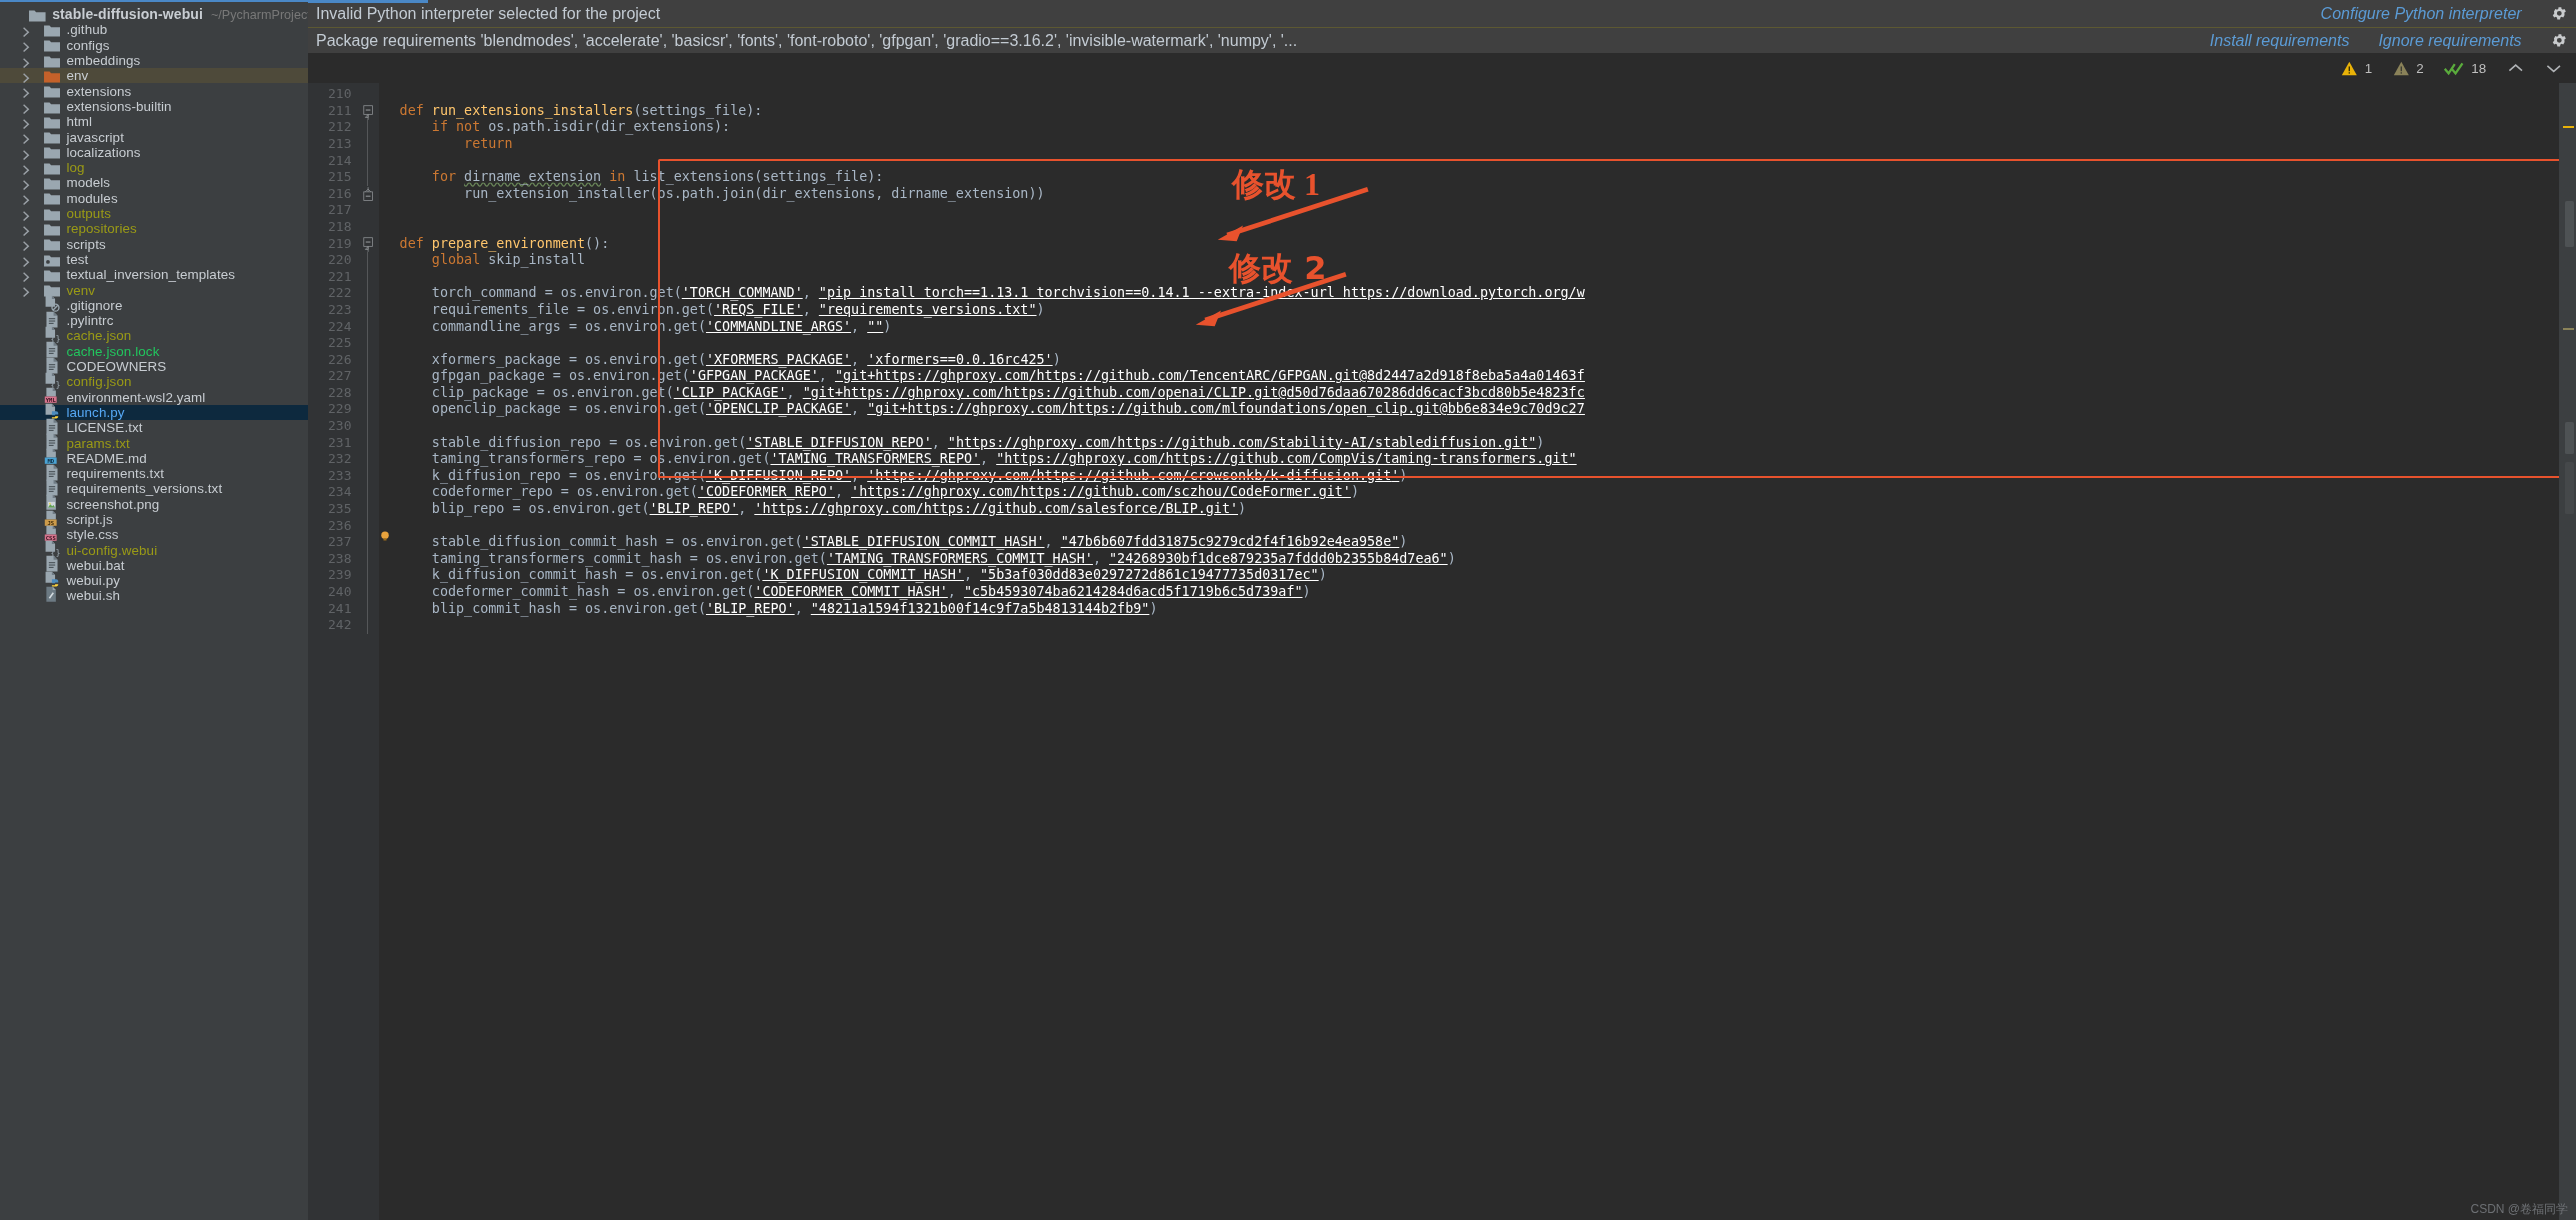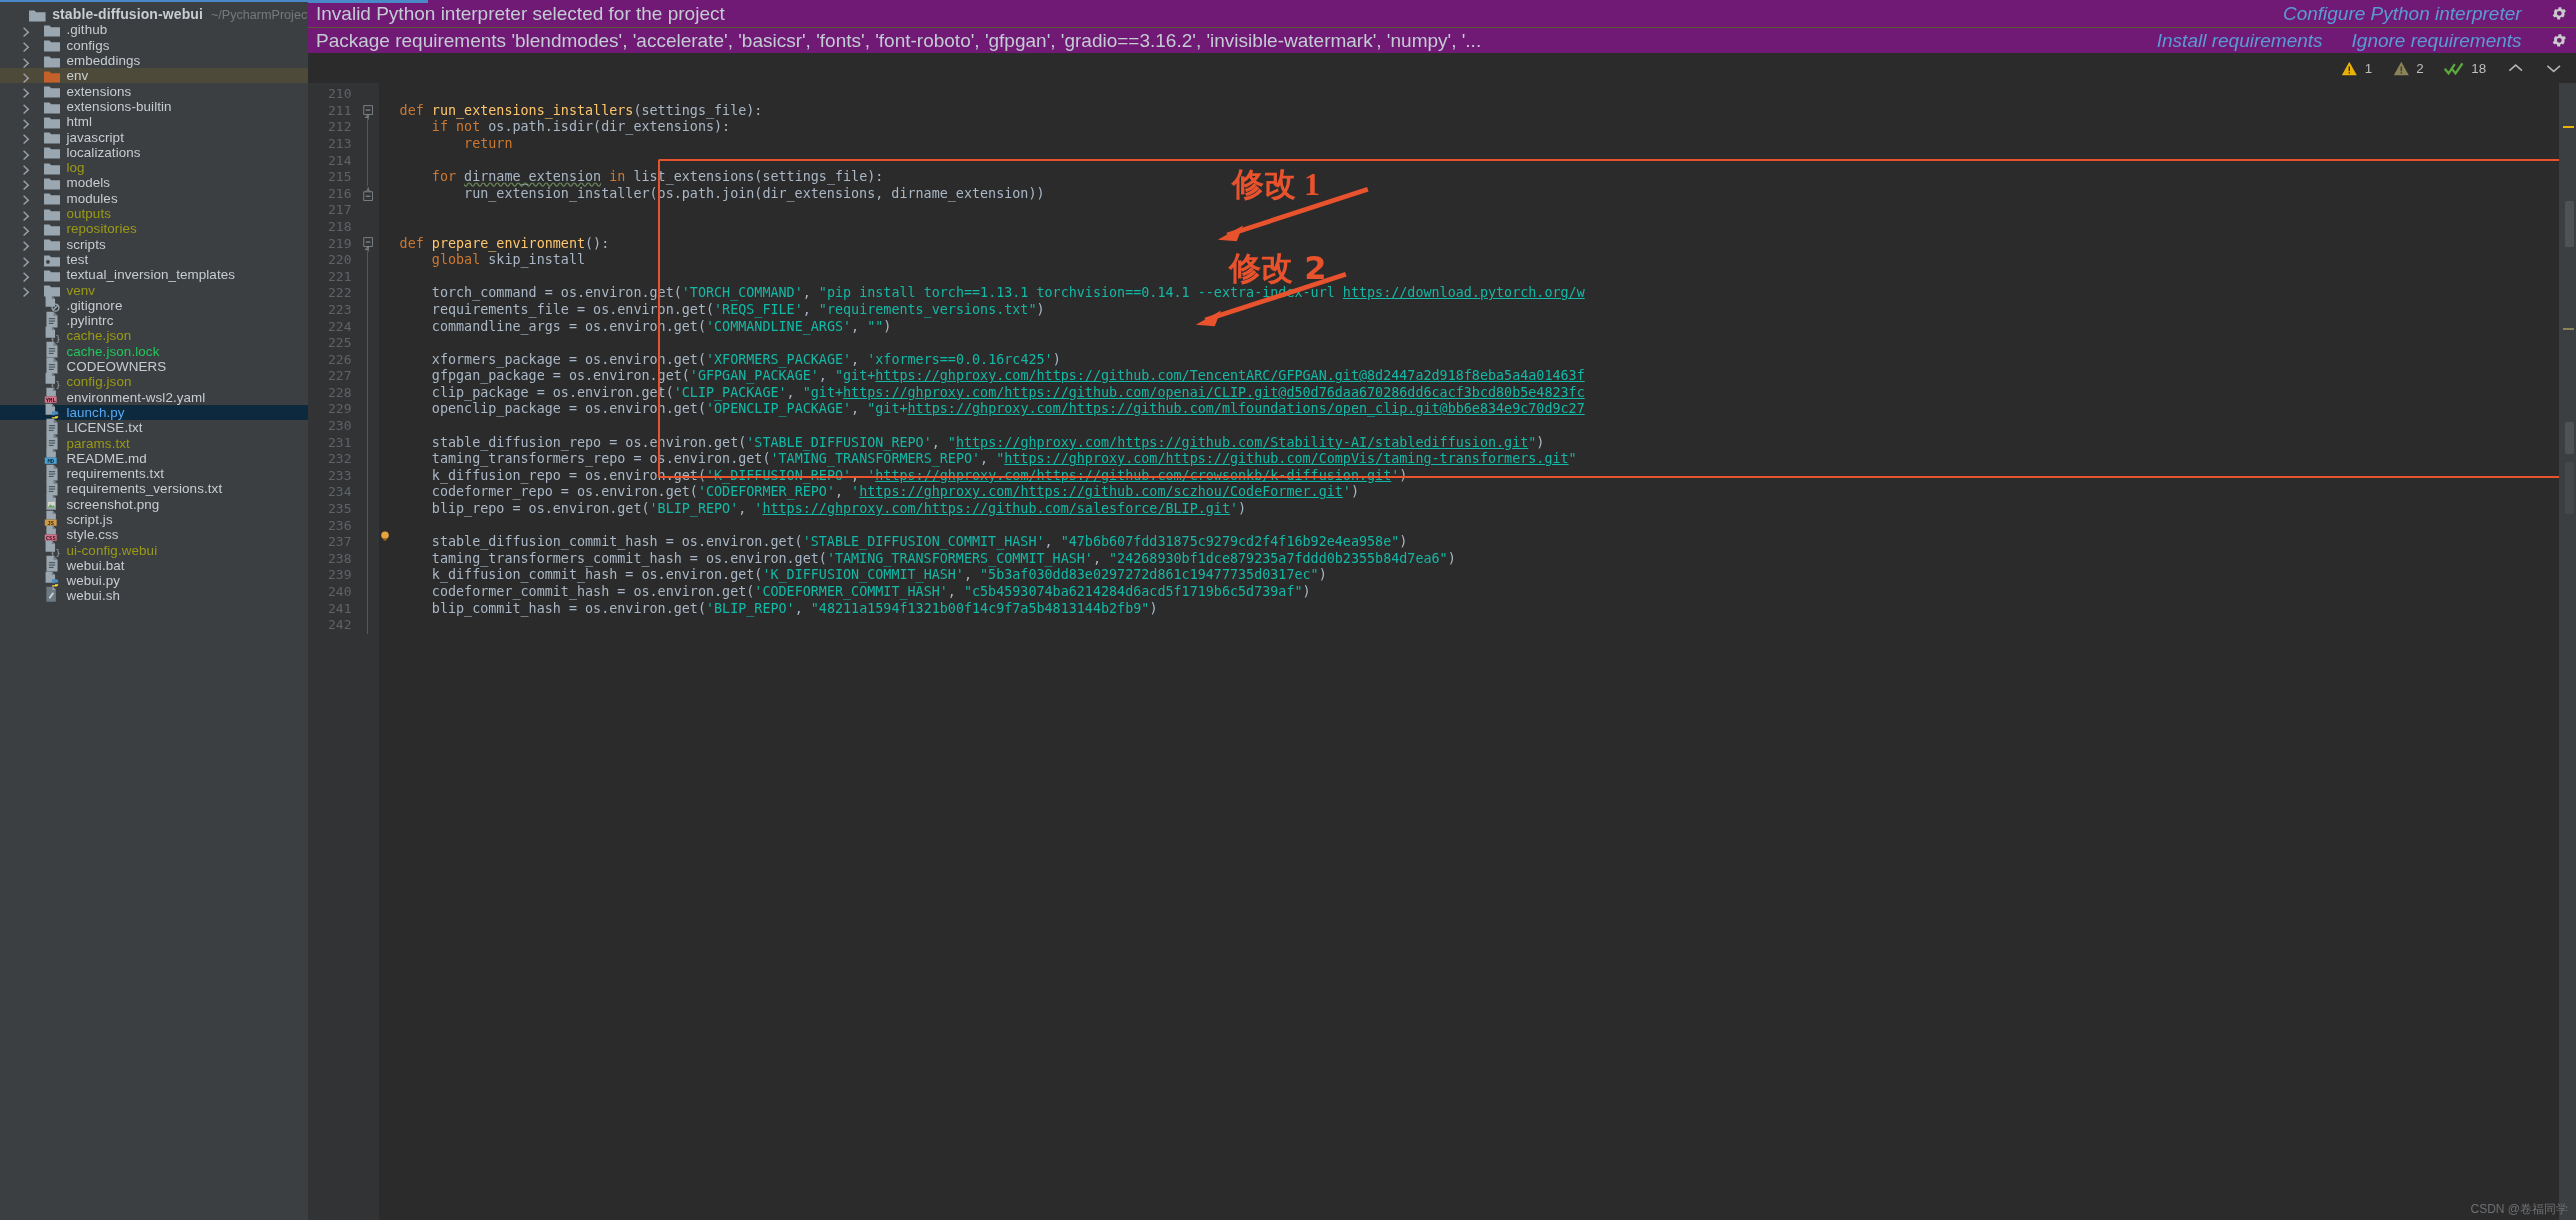--- a/index.html
+++ b/index.html
@@ -37,22 +37,22 @@
   .c-red{color:#22c55e;}
   .c-blue{color:#56a8f5;}
   .c-white{color:#c8cdd2;}
   .rootpath{color:#787878;font-weight:normal;font-size:12.6px;margin-left:8px;}
 
   
   .main{flex:1 1 auto;position:relative;background:#2b2b2b;height:1221px;}
 
   
   .banner{
-    position:relative;background:#701a75;height:26px;display:flex;align-items:center;
-    font-size:19px;color:#c3cbd3;padding-left:8px;box-sizing:border-box;
+    position:relative;background:#404040;height:26px;display:flex;align-items:center;
+    font-size:16px;color:#c3cbd3;padding-left:8px;box-sizing:border-box;
     border-top:0.8px solid #5c5832;
   }
   .banner .btxt{flex:0 0 auto;}
   .banner .spacer{flex:1 1 auto;}
   .banner a{color:#5b9bd5;text-decoration:none;margin-right:29px;cursor:pointer;font-style:italic;}
   .gear{
     width:17.4px;height:17.4px;margin-right:8px;flex:0 0 17.4px;
     display:flex;align-items:center;justify-content:center;
   }
   .tabstrip{position:absolute;left:0;top:0;width:120px;height:3.2px;background:#4a88c7;}
@@ -85,21 +85,21 @@
   .bulbcol{width:12.6px;flex:0 0 12.6px;background:#2b2b2b;position:relative;padding-top:3.2px;}
   .code{
     flex:1 1 auto;position:relative;padding-top:3.2px;padding-left:8px;
     overflow:hidden;white-space:pre;
   }
   .cline{
     height:16.6px;line-height:16.6px;font-size:13.4px;color:#a9b7c6;white-space:pre;
   }
   .k{color:#cc7832;}            
   .fn{color:#ffc66d;}           
-  .s{color:#14b8a6;}
+  .s{color:#ffffff;text-decoration:underline;}
   .err{color:#a9b7c6;text-decoration:underline;text-decoration-color:#6a8759;
        text-decoration-style:wavy;}
   .u{text-decoration:underline;}
 
   
   .annbox{
     position:absolute;border:2.4px solid #e8522d;border-radius:1.6px;pointer-events:none;
   }
   .anntext{
     position:absolute;color:#e8522d;font-size:32px;font-weight:bold;

